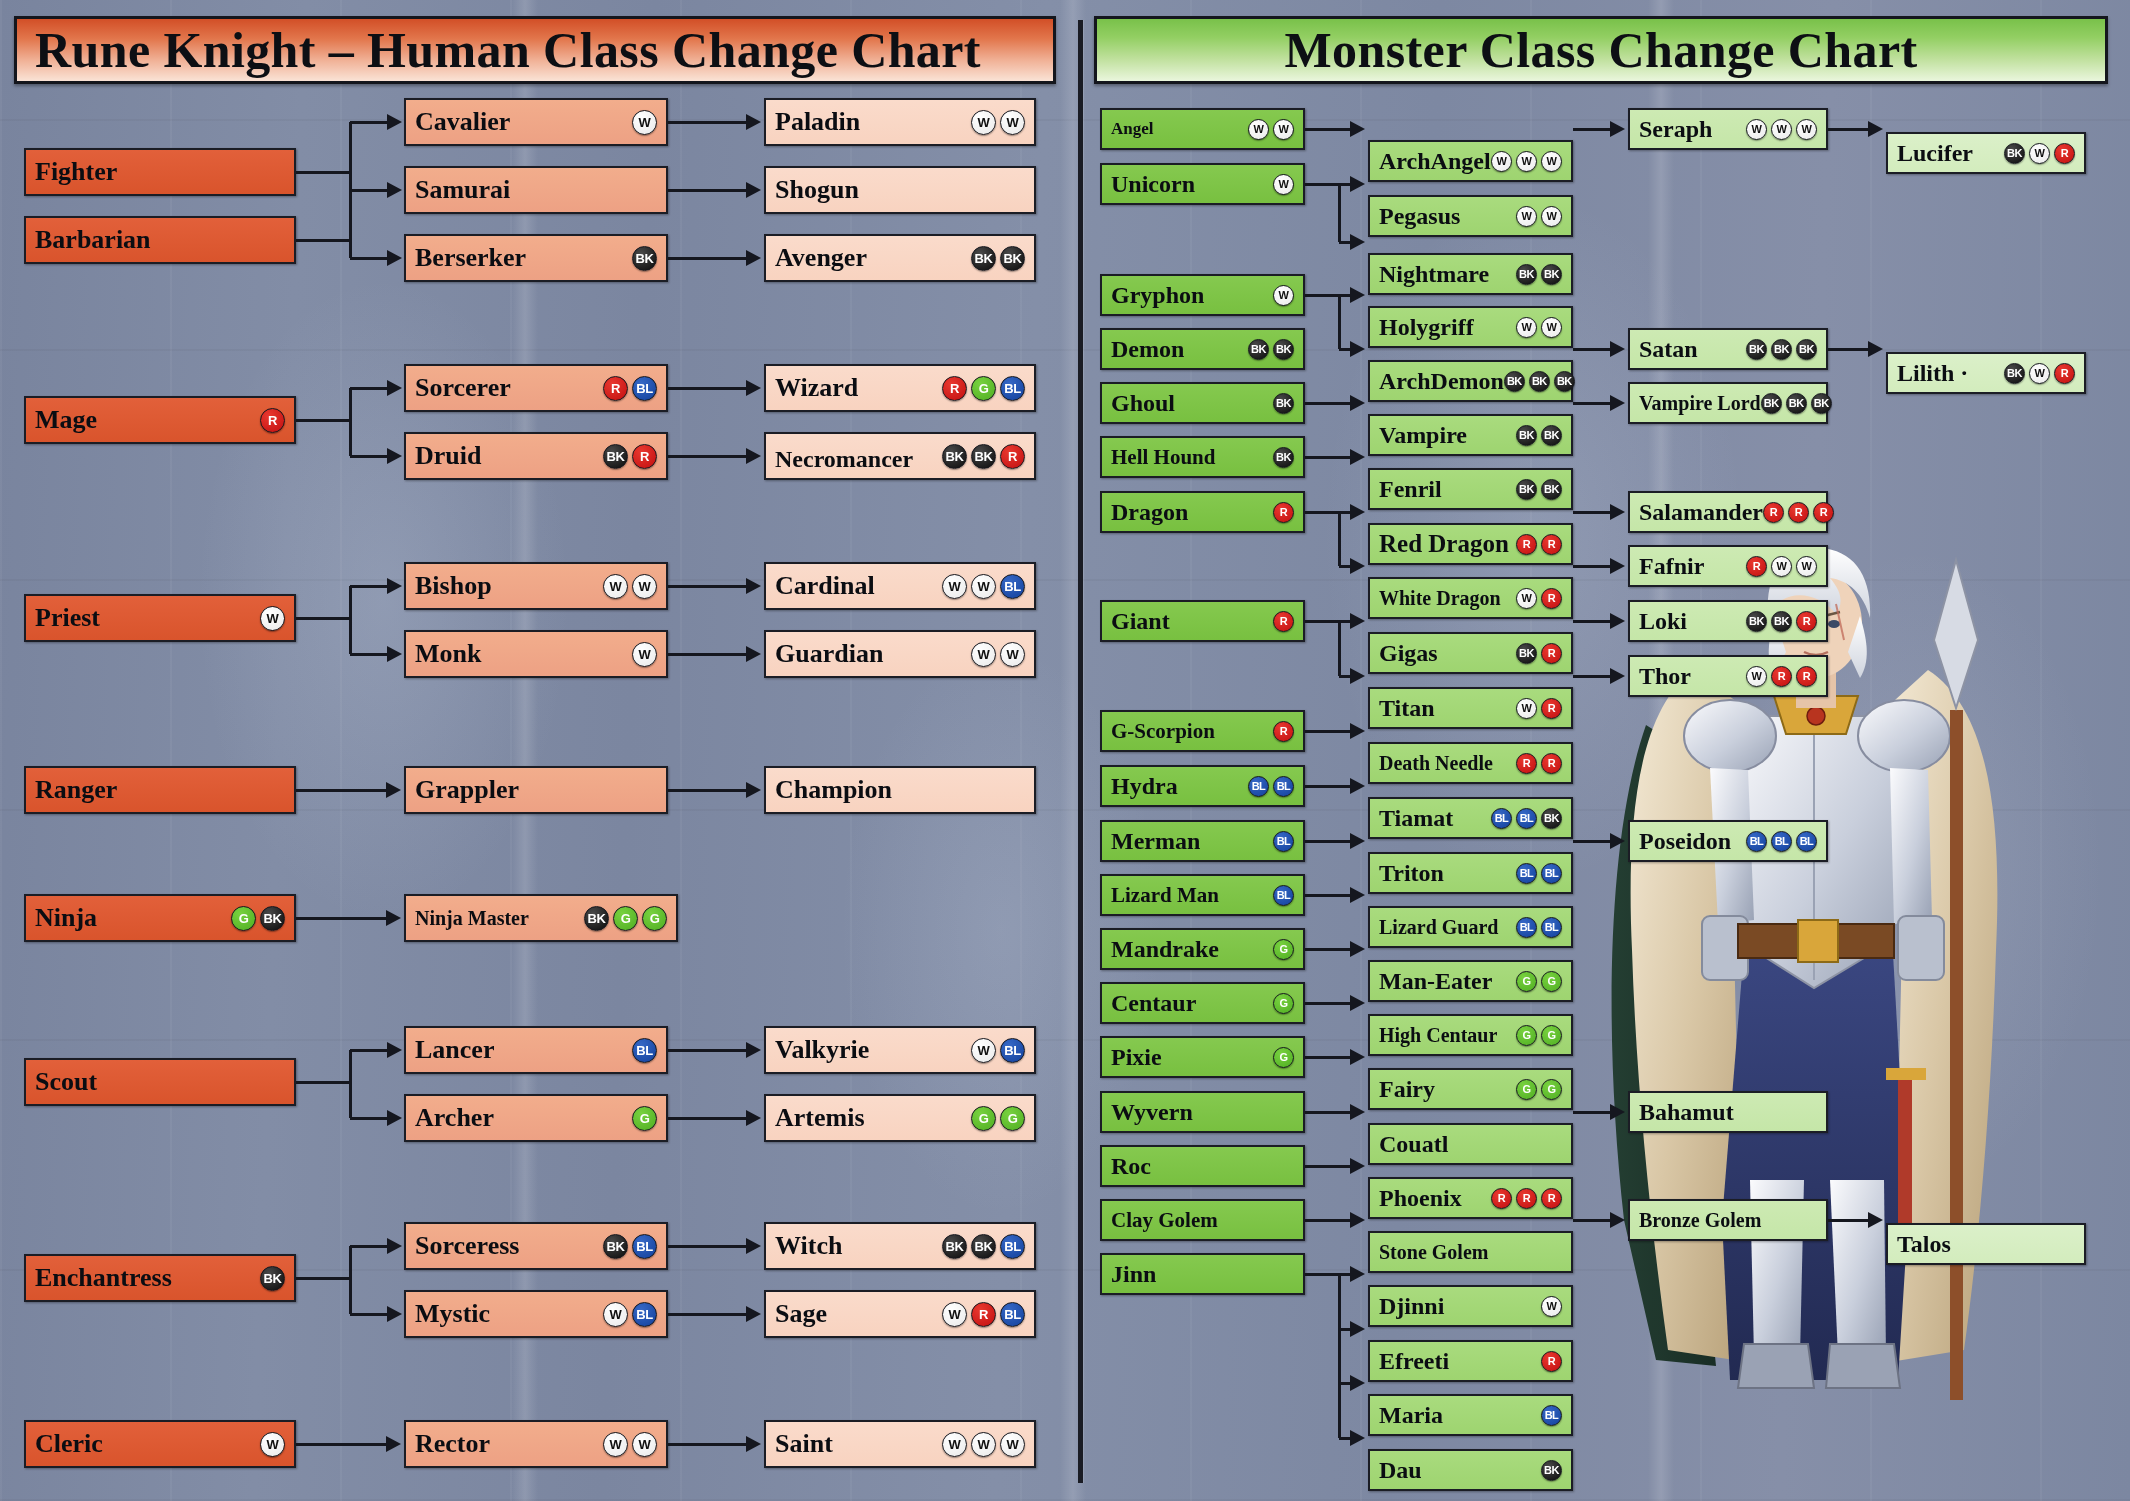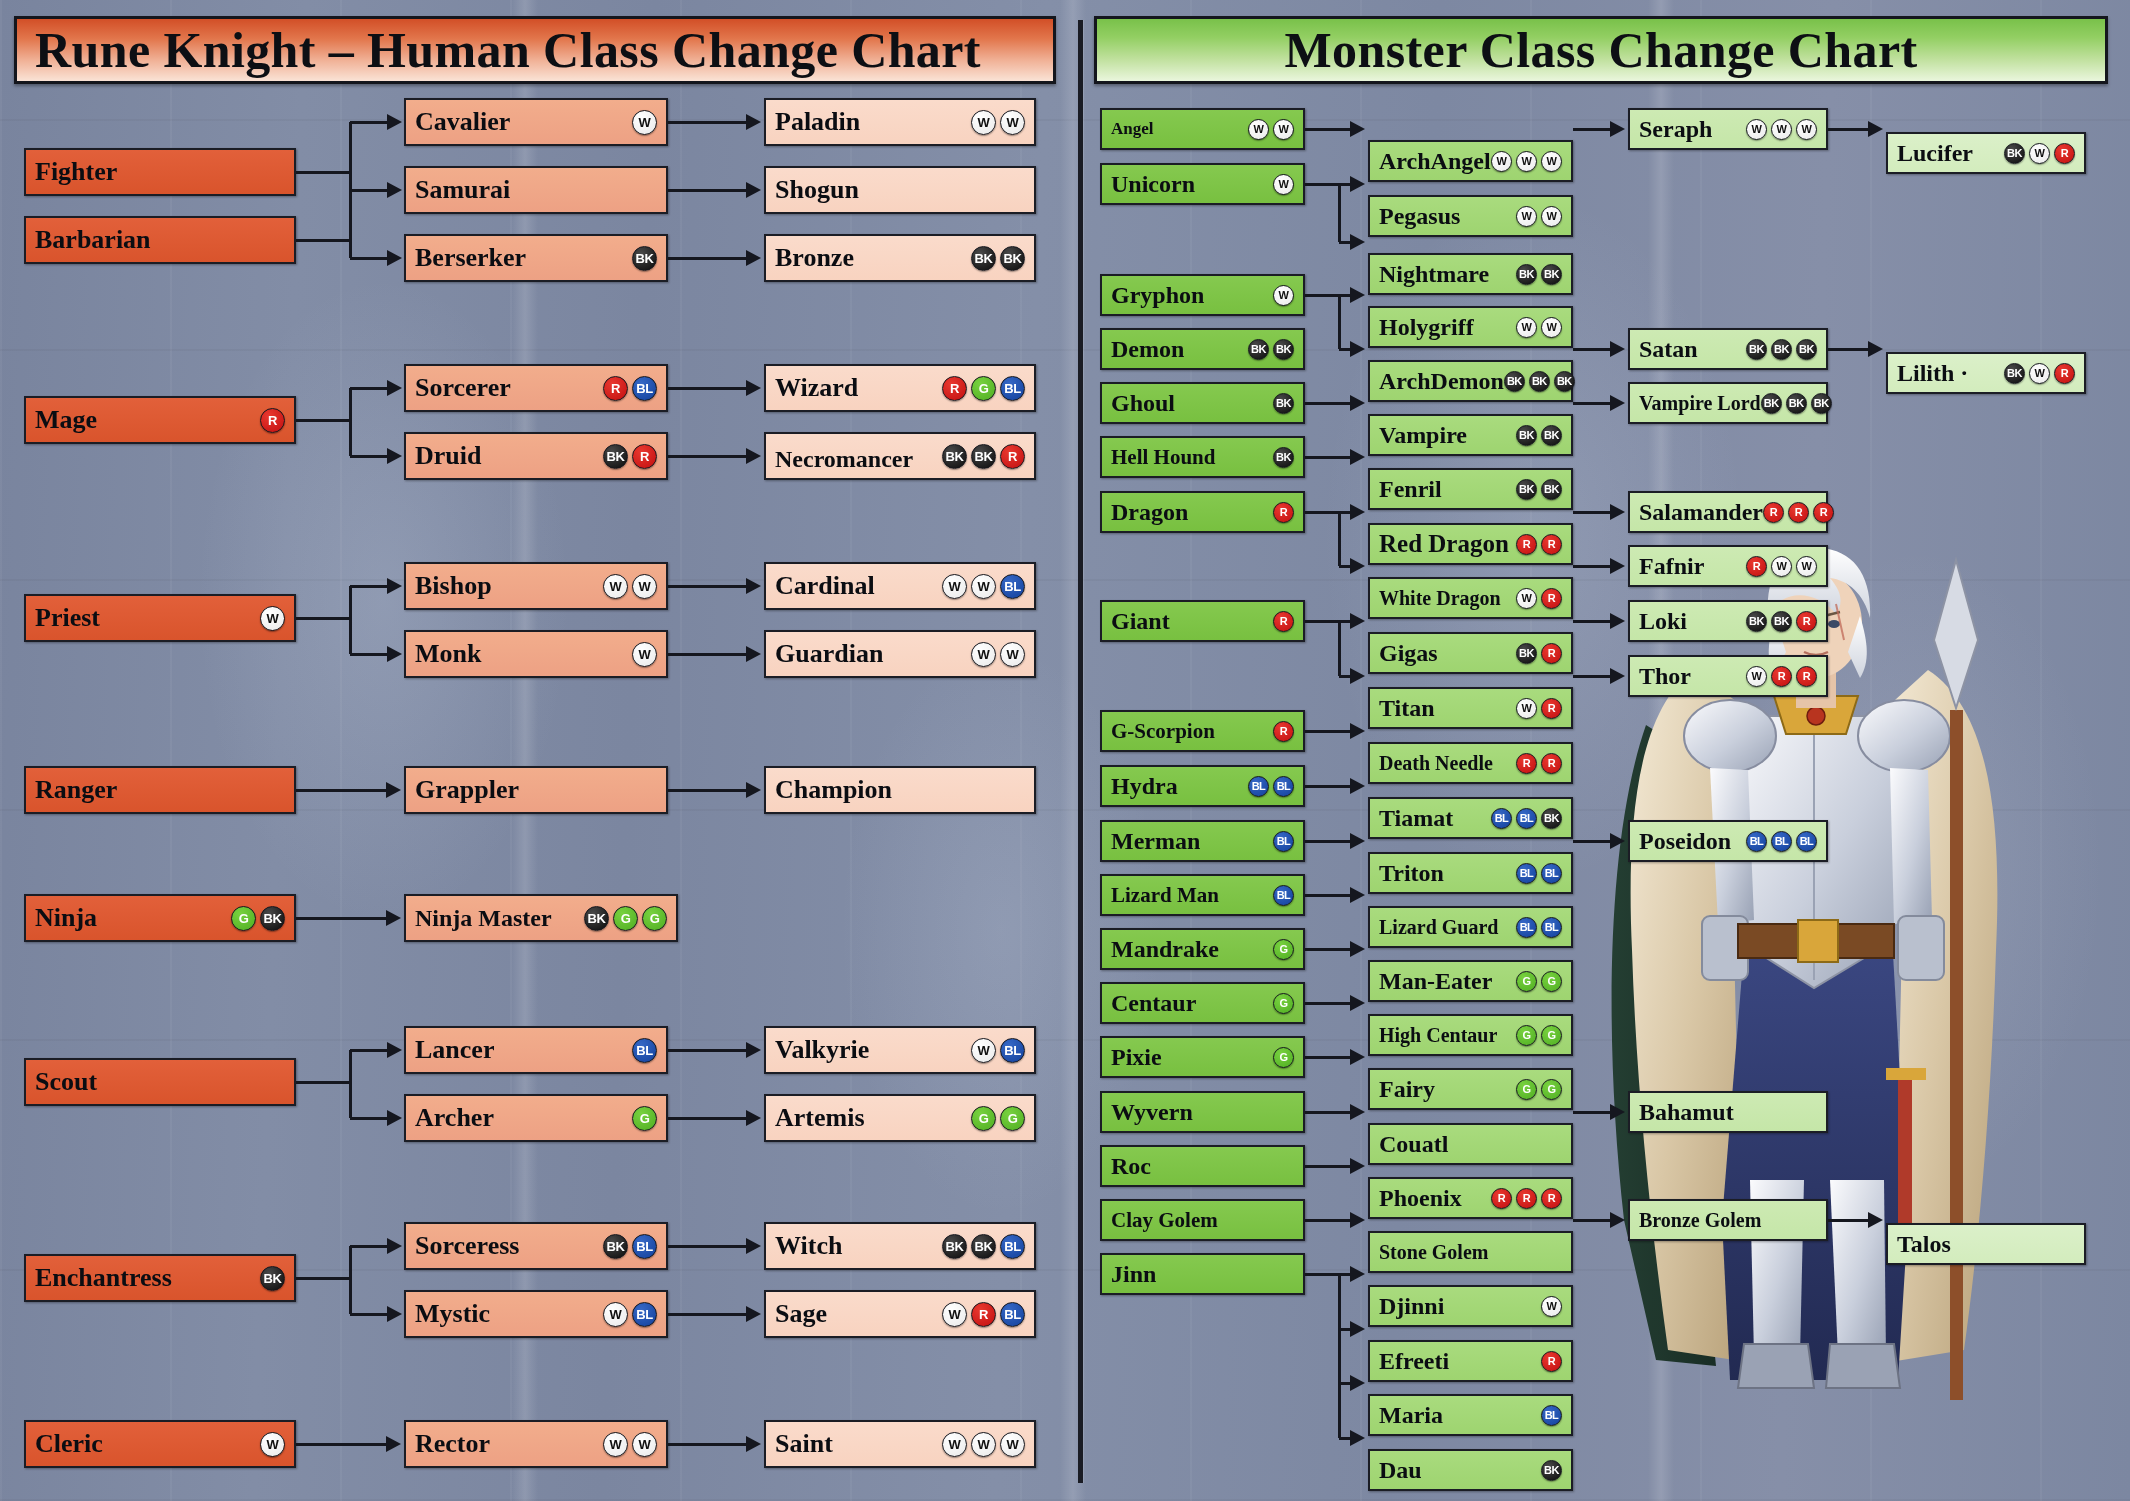--- a/index.html
+++ b/index.html
@@ -241,21 +241,21 @@
       <span class="label" style="font-size: 26px;">Paladin</span>
       <span class="badges">
         <span class="badge b-W">W</span>
         <span class="badge b-W">W</span>
       </span>
     </div>
     <div class="box h3" style="left:764px;top:166px;width:272px;height:48px">
       <span class="label" style="font-size: 26px;">Shogun</span>
     </div>
     <div class="box h3" style="left:764px;top:234px;width:272px;height:48px">
-      <span class="label" style="font-size: 26px;">Bronze</span>
+      <span class="label" style="font-size: 26px;">Avenger</span>
       <span class="badges">
         <span class="badge b-BK">BK</span>
         <span class="badge b-BK">BK</span>
       </span>
     </div>
     <div class="h-line" style="left:296px;top:171px;width:54px"></div>
     <div class="h-line" style="left:296px;top:239px;width:54px"></div>
     <div class="v-line" style="left:349px;top:122px;height:136px"></div>
     <div class="h-line" style="left:350px;top:121px;width:38px"></div>
     <div class="arrow" style="left:387px;top:114px"></div>
@@ -373,21 +373,21 @@
     <div class="h-line" style="left:668px;top:789px;width:79px"></div>
     <div class="arrow" style="left:746px;top:782px"></div>
     <div class="box h1" style="left:24px;top:894px;width:272px;height:48px">
       <span class="label" style="font-size: 26px;">Ninja</span>
       <span class="badges">
         <span class="badge b-G">G</span>
         <span class="badge b-BK">BK</span>
       </span>
     </div>
     <div class="box h2" style="left:404px;top:894px;width:274px;height:48px">
-      <span class="label" style="font-size: 24px;">Ninja Master</span>
+      <span class="label" style="font-size: 20px;">Ninja Master</span>
       <span class="badges">
         <span class="badge b-BK">BK</span>
         <span class="badge b-G">G</span>
         <span class="badge b-G">G</span>
       </span>
     </div>
     <div class="h-line" style="left:296px;top:917px;width:91px"></div>
     <div class="arrow" style="left:386px;top:910px"></div>
     <div class="box h1" style="left:24px;top:1058px;width:272px;height:48px">
       <span class="label" style="font-size: 26px;">Scout</span>

